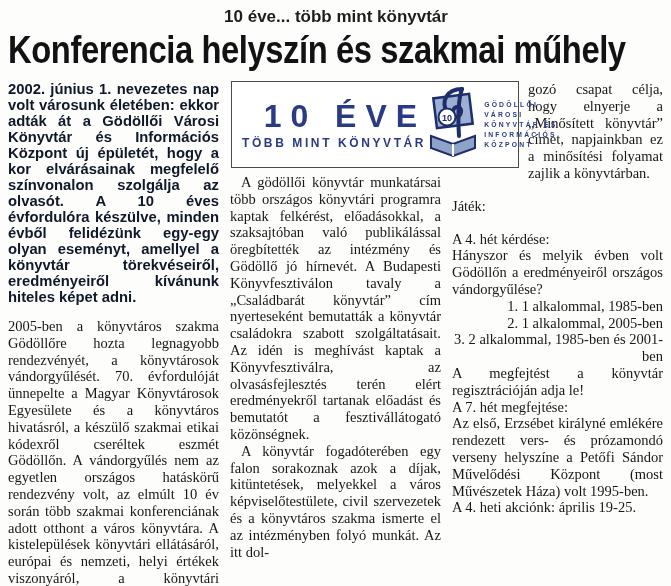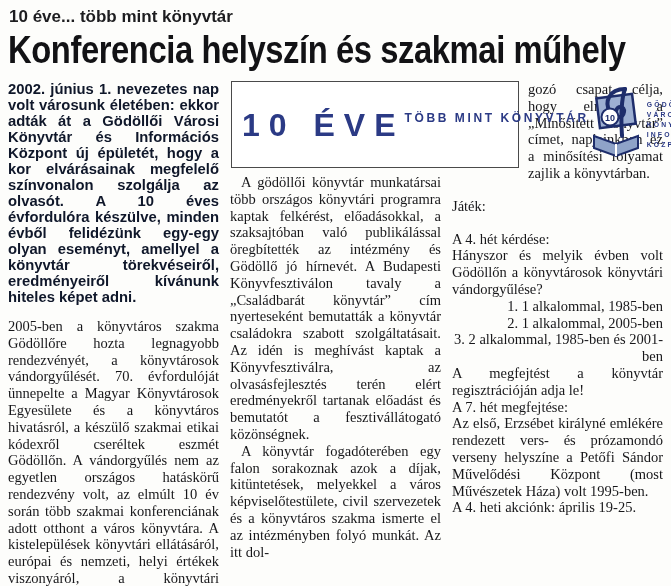--- a/index.html
+++ b/index.html
@@ -9,21 +9,21 @@
     font-family:"Liberation Serif", serif;
     color:#17171a;
     overflow:hidden;
     position:relative;
   }
   .page { padding:5px 8px 0 8px; }
 
   .kicker {
     font-family:"Liberation Sans", sans-serif;
     font-weight:bold; font-size:17px; color:#1d1d20;
-    letter-spacing:0; margin:2px 0 0 1px;
+    letter-spacing:0; margin:2px 0 0 1px;text-align:center;
   }
   .headline-wrap { height:44px; overflow:visible; margin-top:1px; }
   .headline {
     display:inline-block;
     font-family:"Liberation Sans", sans-serif;
     font-weight:bold; font-size:39px; color:#121215;
     letter-spacing:-0.5px; white-space:nowrap;
     transform:scaleX(0.84); transform-origin:left center;
   }
 
@@ -42,21 +42,21 @@
   
   .logo-box {
     position:absolute; left:223px; top:0;
     width:288px; height:87px;
     background:#ffffff;
     border:1px solid #4a4a4a;
     box-sizing:border-box;
     display:flex; align-items:center;
     padding:4px 5px 4px 10px;
   }
-  .logo-left { display:flex; flex-direction:row; }
+  .logo-left { display:flex; flex-direction:column;align-items:flex-end; }
   .logo-ten-eve {
     font-family:"Liberation Sans", sans-serif;
     font-weight:bold; font-size:32px; line-height:34px;
     color:#2b3a85; letter-spacing:9px; white-space:nowrap;
   }
   .logo-tagline {
     font-family:"Liberation Sans", sans-serif;
     font-weight:bold; font-size:12px;
     color:#2b3a85; letter-spacing:2.6px; white-space:nowrap;
     margin-top:3px;
@@ -135,21 +135,21 @@
         <p class="indent">A gödöllői könyvtár munkatársai több országos könyvtári programra kaptak felkérést, előadásokkal, a szaksajtóban való publikálással öregbítették az intézmény és Gödöllő jó hírnevét. A Budapesti Könyvfesztiválon tavaly a „Családbarát könyvtár” cím nyerteseként bemutatták a könyvtár családokra szabott szolgáltatásait. Az idén is meghívást kaptak a Könyvfesztiválra, az olvasásfejlesztés terén elért eredményekről tartanak előadást és bemutatót a fesztivállátogató közönségnek.</p>
         <p class="indent">A könyvtár fogadóterében egy falon sorakoznak azok a díjak, kitüntetések, melyekkel a város képviselőtestülete, civil szervezetek és a könyvtáros szakma ismerte el az intézményben folyó munkát. Az itt dol-</p>
       </div>
     </div>
 
     <div class="col">
       <div class="logo-spacer"></div>
       <p>gozó csapat célja, hogy elnyerje a „Minősített könyvtár” címet, napjainkban ez a minősítési folyamat zajlik a könyvtárban.</p>
       <p class="game-heading">Játék:</p>
       <p class="sub-heading q-block">A 4. hét kérdése:</p>
-      <p>Hányszor és melyik évben volt Gödöllőn a könyvtárosok könyvtári vándorgyűlése?</p>
+      <p>Hányszor és melyik évben volt Gödöllőn a eredményeiről országos vándorgyűlése?</p>
       <p class="answer">1. 1 alkalommal, 1985-ben</p>
       <p class="answer">2. 1 alkalommal, 2005-ben</p>
       <p class="answer">3. 2 alkalommal, 1985-ben és 2001-ben</p>
       <p>A megfejtést a könyvtár regisztrációján adja le!</p>
       <p class="sub-heading">A 7. hét megfejtése:</p>
       <p>Az első, Erzsébet királyné emlékére rendezett vers- és prózamondó verseny helyszíne a Petőfi Sándor Művelődési Központ (most Művészetek Háza) volt 1995-ben.</p>
       <p class="sub-heading">A 4. heti akciónk: április 19-25.</p>
     </div>
 
   </div>

